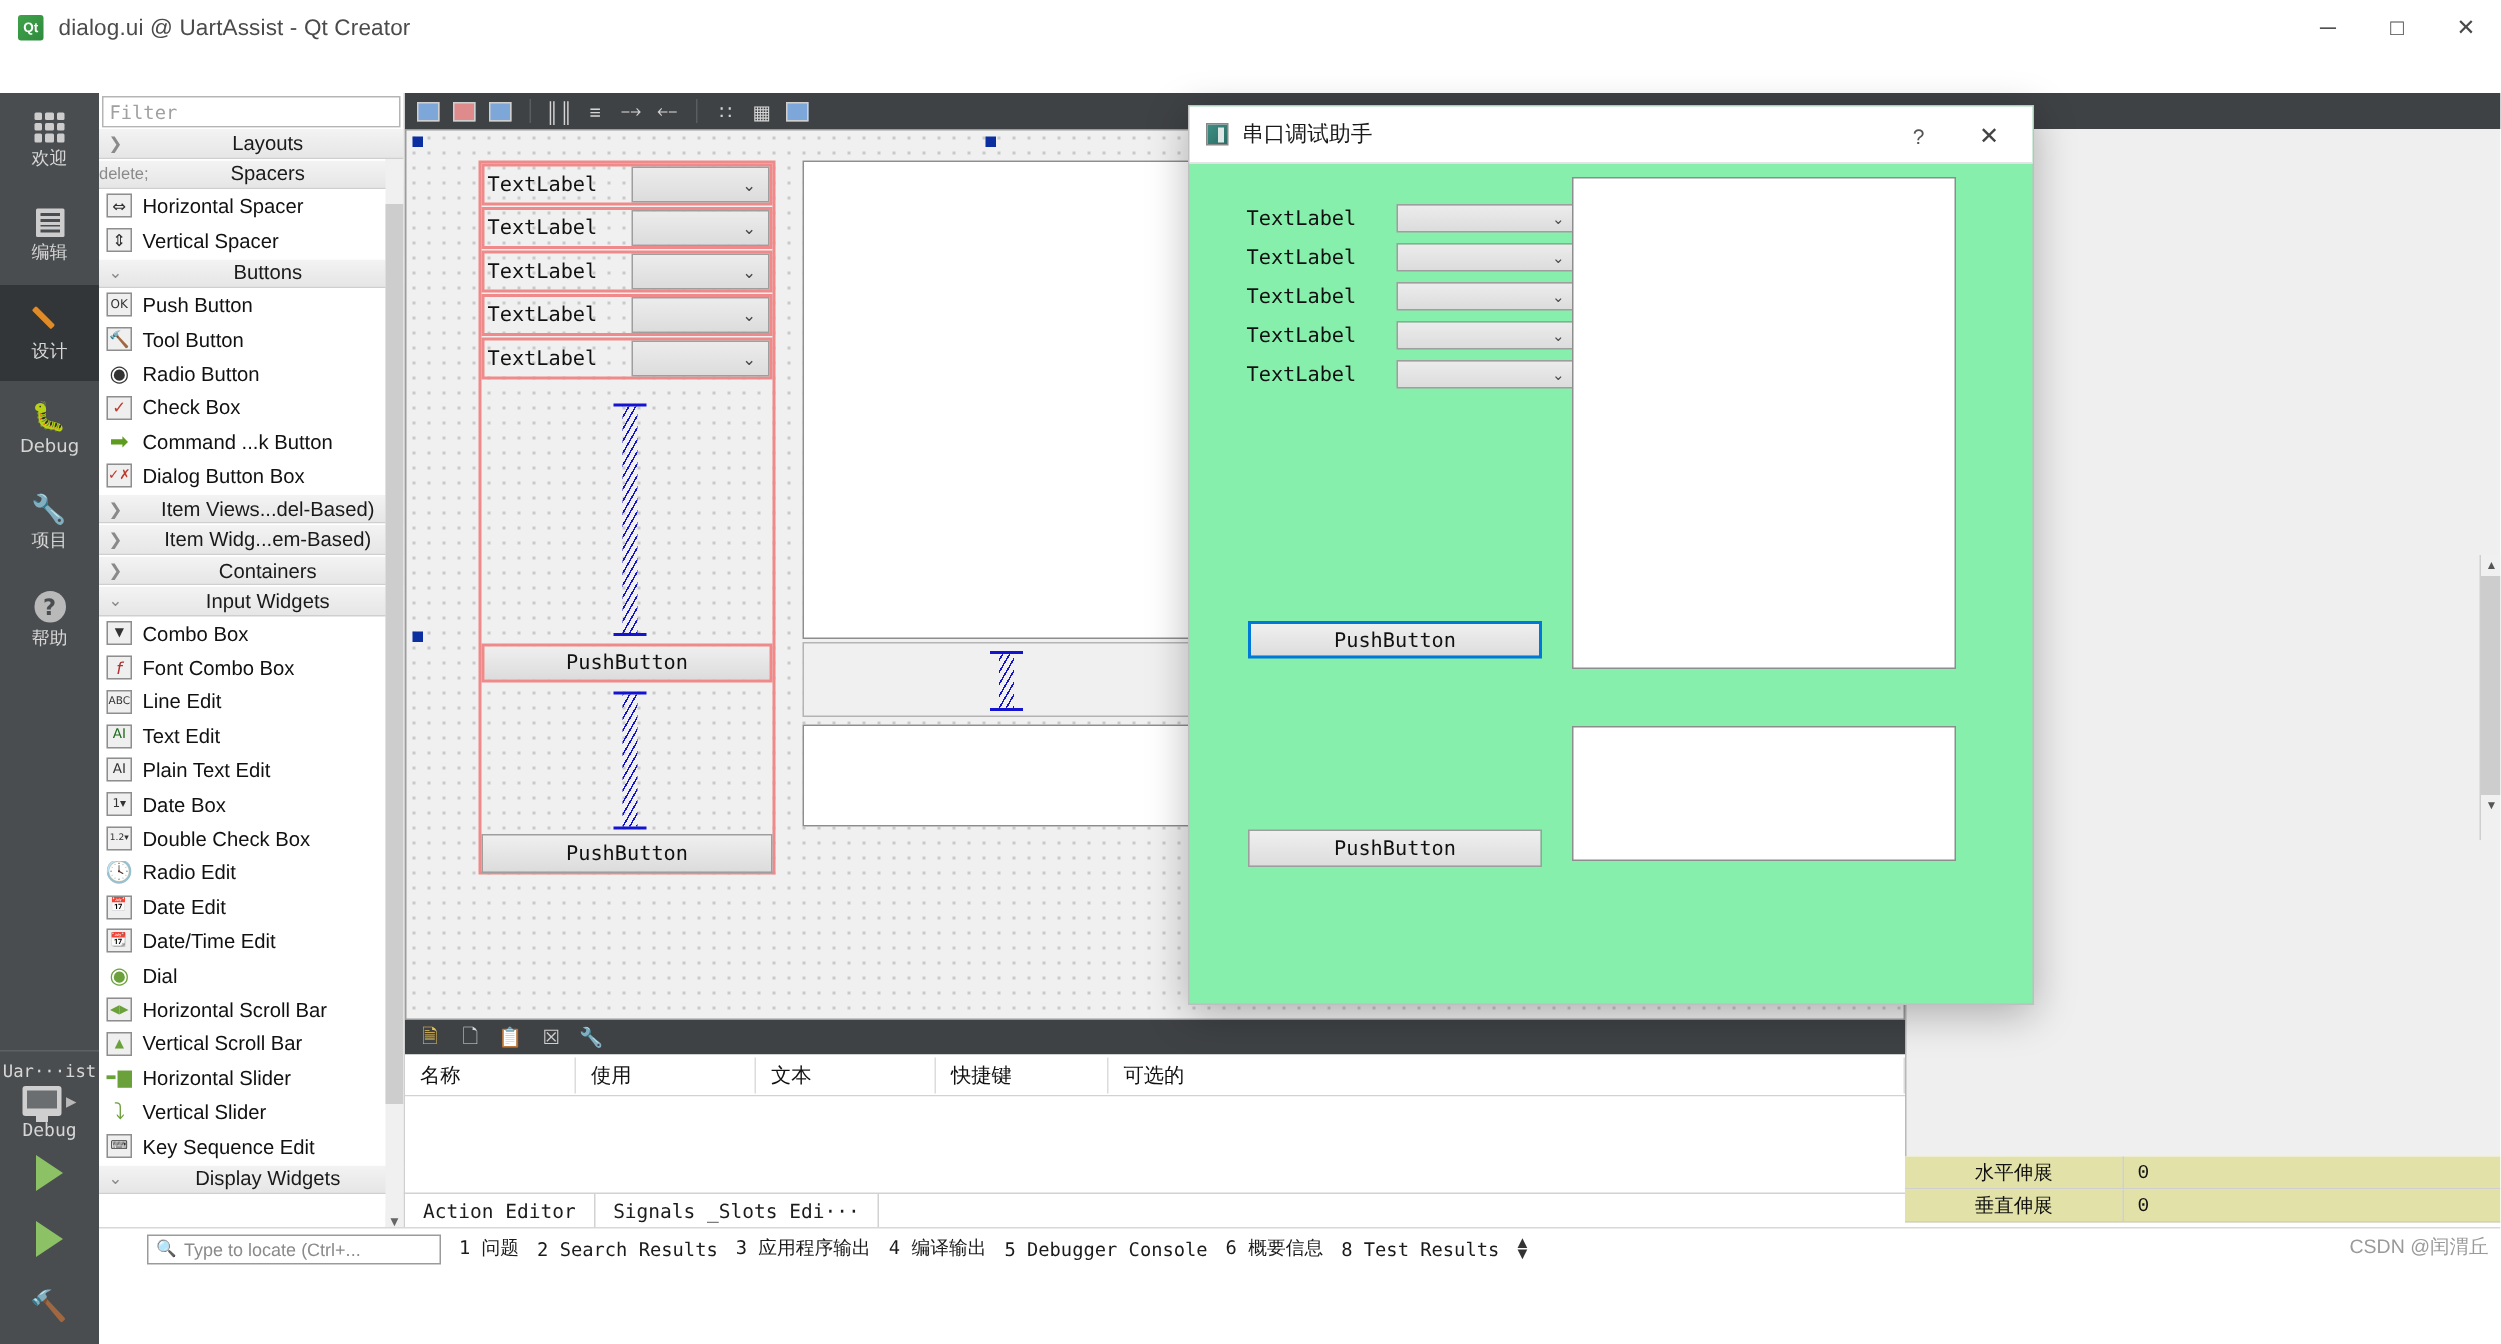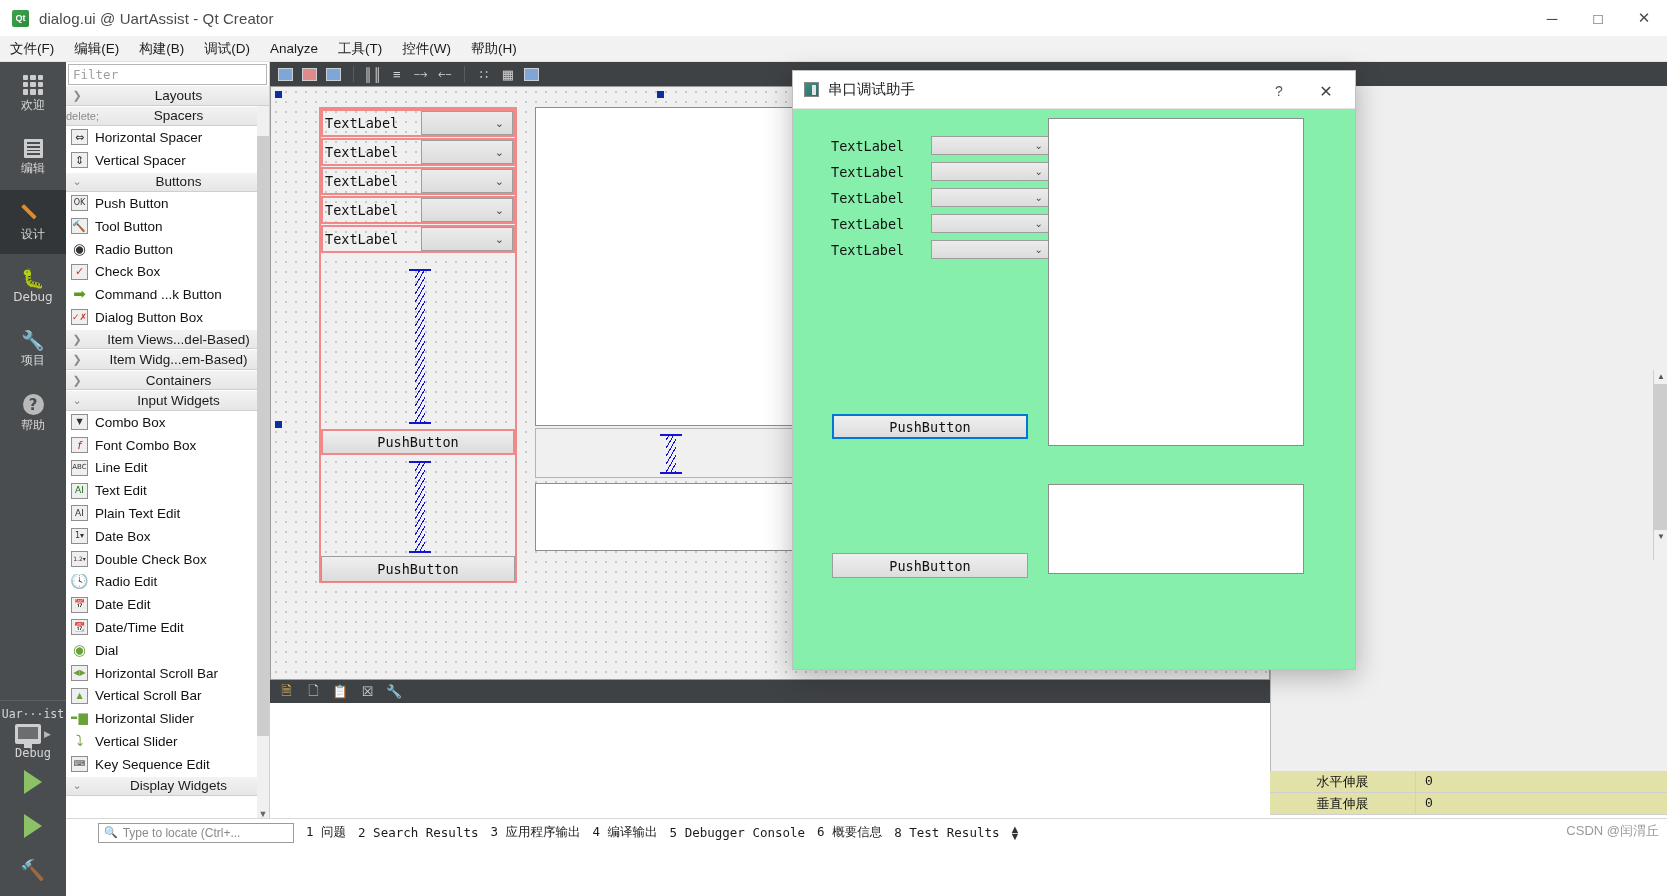--- a/index.html
+++ b/index.html
@@ -271,30 +271,20 @@
   <div class="titlebar">
     <div class="title-icon">Qt</div>
     <div class="title-text">dialog.ui @ UartAssist - Qt Creator</div>
     <div class="win-btns">
       <div class="win-btn">─</div>
       <div class="win-btn">□</div>
       <div class="win-btn close">✕</div>
     </div>
   </div>
 
-  <div class="menubar">
-    <div class="menu-item">文件(F)</div>
-    <div class="menu-item">编辑(E)</div>
-    <div class="menu-item">构建(B)</div>
-    <div class="menu-item">调试(D)</div>
-    <div class="menu-item">Analyze</div>
-    <div class="menu-item">工具(T)</div>
-    <div class="menu-item">控件(W)</div>
-    <div class="menu-item">帮助(H)</div>
-  </div>
 
   <div class="modebar">
     <div class="mode-item">
       <div class="dots-icon">
         <i></i>
           <i></i>
           <i></i>
           <i></i>
           <i></i>
           <i></i>
@@ -600,21 +590,32 @@
     <div class="white-box" style="left:264px;top:396px;width:260px;height:68px;"></div>
   </div>
 
   <div class="ae-toolbar">
     <span class="ae-ico" style="color:#e8c15a;">🗎</span>
     <span class="ae-ico" style="color:#d9d9d9;">🗋</span>
     <span class="ae-ico" style="color:#e8c15a;">📋</span>
     <span class="ae-ico" style="color:#cfcfcf;">☒</span>
     <span class="ae-ico" style="color:#cfcfcf;">🔧</span>
   </div>
+  <div class="ae-head">
+    <div class="ae-col" style="flex:0 0 114px;">名称</div>
+    <div class="ae-col" style="flex:0 0 120px;">使用</div>
+    <div class="ae-col" style="flex:0 0 120px;">文本</div>
+    <div class="ae-col" style="flex:0 0 115px;">快捷键</div>
+    <div class="ae-col" style="flex:1;">可选的</div>
+  </div>
   <div class="ae-body"></div>
+  <div class="ae-tabs">
+    <div class="ae-tab active">Action Editor</div>
+    <div class="ae-tab">Signals _Slots Edi···</div>
+  </div>
 
   <div class="propstrip"></div>
   <div class="propstrip-bottom">
     <div class="prop-row yellow">
       <div class="prop-name">水平伸展</div>
       <div class="prop-val">0</div>
     </div>
     <div class="prop-row yellow">
       <div class="prop-name">垂直伸展</div>
       <div class="prop-val">0</div>

